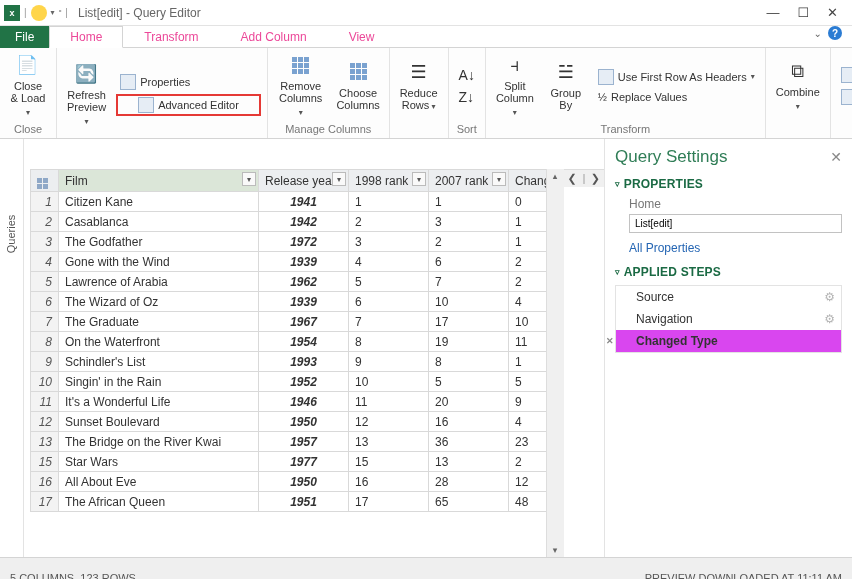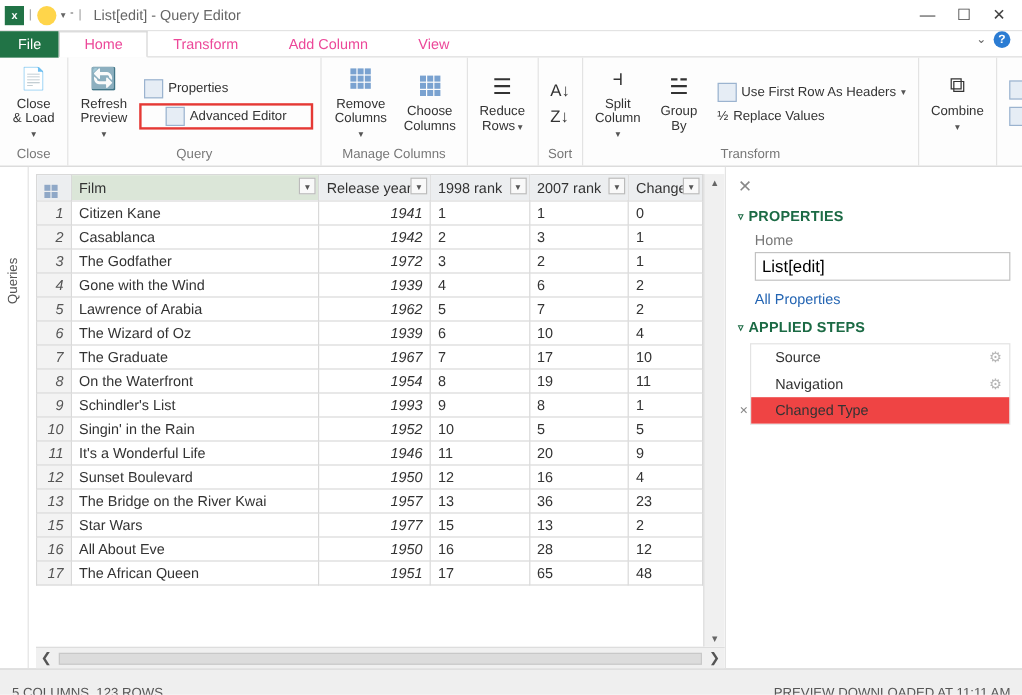--- a/index.html
+++ b/index.html
@@ -41,53 +41,53 @@
   .ic-blueTable span{ background:#7aa2d0;}
   .drop::after{content:" ▾"; font-size:8px; color:#555;}
 
   
   .mainarea { display: flex; height: calc(579px - 26px - 22px - 91px - 22px); }
   .leftrail { width: 24px; border-right: 1px solid #e3e3e3; display:flex; align-items:flex-start; justify-content:center; padding-top:8px; }
   .leftrail .chev { font-size:10px; color:#666; }
   .leftrail-label { transform: rotate(-90deg); transform-origin: center; margin-top: 70px; white-space: nowrap; color:#555; font-size: 11px; }
 
   
-  .tblwrap { flex: 1; overflow: hidden; display: flex; flex-direction: column; padding: 6px 0 0 6px; position: relative;}
+  .tblwrap { flex: 1; overflow: hidden; display: flex; flex-direction: row; padding: 6px 0 0 6px; position: relative; margin-top: 24px;}
   .grid { border-collapse: collapse; width: 100%; font-size: 12px; table-layout: fixed;}
   .grid th, .grid td { border: 1px solid #d9d9d9; padding: 2px 6px; height: 20px; }
   .grid th { background: #eceef0; font-weight: normal; text-align: left; position: relative; }
   .grid th.sorted { background: #dbe6d8; }
   .grid .rownum { background: #f3f3f3; text-align: right; width: 28px; color: #555; font-style: italic;}
   .colfilter { position: absolute; right: 2px; top: 2px; width: 14px; height: 14px; border: 1px solid #bbb; background: #f9f9f9; font-size: 8px; display:flex; align-items:center; justify-content:center; color:#555; }
   .corner { width: 28px; text-align: center;}
   .corner-ic{ display:inline-grid; grid-template-columns:5px 5px; grid-template-rows:5px 5px; gap:1px;}
   .corner-ic span{background:#8fa8c7;}
-  .yearcell { font-style: italic; text-align: right; }
+  .yearcell { font-style: italic; text-align: center; font-weight: bold; }
   .numcell { text-align: left; }
   .vscroll { width: 18px; background: #f0f0f0; border-left: 1px solid #ddd; position: relative;}
   .vscroll .arrow { position:absolute; left:0; right:0; text-align:center; font-size:9px; color:#666;}
   .vscroll .arrow.up{top:2px;} .vscroll .arrow.down{bottom:2px;}
   .midrow{display:flex; flex:1; overflow:hidden;}
   .hscroll { height: 18px; background: #f0f0f0; border-top: 1px solid #ddd; display:flex; align-items:center; justify-content:space-between; padding:0 4px;}
   .hscroll span{font-size:11px; color:#555;}
   .hscroll .track{ flex:1; margin:0 6px; height:10px; background:#dcdcdc; border:1px solid #c8c8c8;}
 
   
   .rpanel { width: 248px; border-left: 1px solid #e3e3e3; padding: 8px 10px; overflow: hidden; }
   .rpanel h1 { font-size: 17px; font-weight: normal; color: #2f7d56; display: flex; align-items: center; justify-content: space-between;}
   .rpanel h1 .close { color:#888; font-size:14px; cursor:pointer;}
   .rsection { margin-top: 10px; }
   .rsection .hdr { display:flex; align-items:center; gap:4px; color:#1b6a44; font-size:12px; font-weight: bold; letter-spacing: 0.2px;}
   .rsection .hdr .tri { font-size: 9px; }
   .rsection .sublabel { color: #777; margin: 6px 0 3px 14px; font-size: 12px;}
-  .nameinput { width: calc(100% - 14px); margin-left: 14px; padding: 3px 5px; border: 1px solid #c2c2c2; font-size: 14px; }
+  .nameinput { width: calc(100% - 14px); margin-left: 14px; padding: 3px 5px; border: 1px solid #c2c2c2; font-size: 10px; }
   .link { color: #2465b3; margin-left: 14px; display: inline-block; margin-top: 8px; cursor: pointer; font-size: 12px;}
   .steps { margin-top: 6px; border: 1px solid #e3e3e3; }
   .step { padding: 4px 6px; display:flex; align-items:center; justify-content:space-between; font-size:12px;}
-  .step.active { background: #ef4444; position: relative;}
+  .step.active { background: #d946ef; position: relative; font-weight: bold;}
   .step .gear { color:#b5b5b5; font-size: 12px;}
   .step.active::before{content:"✕"; position:absolute; left:-10px; font-size:9px; color:#888;}
   .step .name{padding-left:14px;}
 
   
   .statusbar { height: 40px; background: #efefef; border-top: 1px solid #d4d4d4; display: flex; align-items: center; justify-content: space-between; padding: 0 10px; font-size: 11px; color: #555;}
 </style>
 </head>
 <body>
 
@@ -140,21 +140,20 @@
         <div class="smallbtn">
             <span class="ic-generic"></span>
             <span>Properties</span>
           </div>
         <div class="smallbtn highlight">
             <span class="ic-generic"></span>
             <span>Advanced Editor</span>
           </div>
       </div>
     </div>
-    <div class="label">Query</div>
   </div>
 
   <div class="rgroup">
     <div class="body">
       <div class="bigbtn">
         <span class="ic">
             <span class="ic-blueTable">
               <span></span>
               <span></span>
               <span></span>
@@ -434,39 +433,40 @@
     </div>
     <div class="hscroll">
       <span>❮</span>
       <div class="track"></div>
       <span>❯</span>
     </div>
   </div>
 
   <div class="rpanel">
     <h1>
+        <span>Query Settings</span>
         <span class="close">✕</span>
       </h1>
 
     <div class="rsection">
       <div class="hdr">
           <span class="tri">▿</span>
           <span>PROPERTIES</span>
         </div>
       <div class="sublabel">Home</div>
       <input class="nameinput" value="List[edit]" style="">
       <span class="link">All Properties</span>
     </div>
 
     <div class="rsection">
       <div class="hdr">
           <span class="tri">▿</span>
           <span>APPLIED STEPS</span>
         </div>
-      <div class="steps" id="stepslist" style="margin-left:10px;">
+      <div class="steps" id="stepslist" style="margin-left:0;">
           <div class="step">
             <span class="name">Source</span>
             <span class="gear">⚙</span>
           </div>
           <div class="step">
             <span class="name">Navigation</span>
             <span class="gear">⚙</span>
           </div>
           <div class="step active">
             <span class="name">Changed Type</span>

